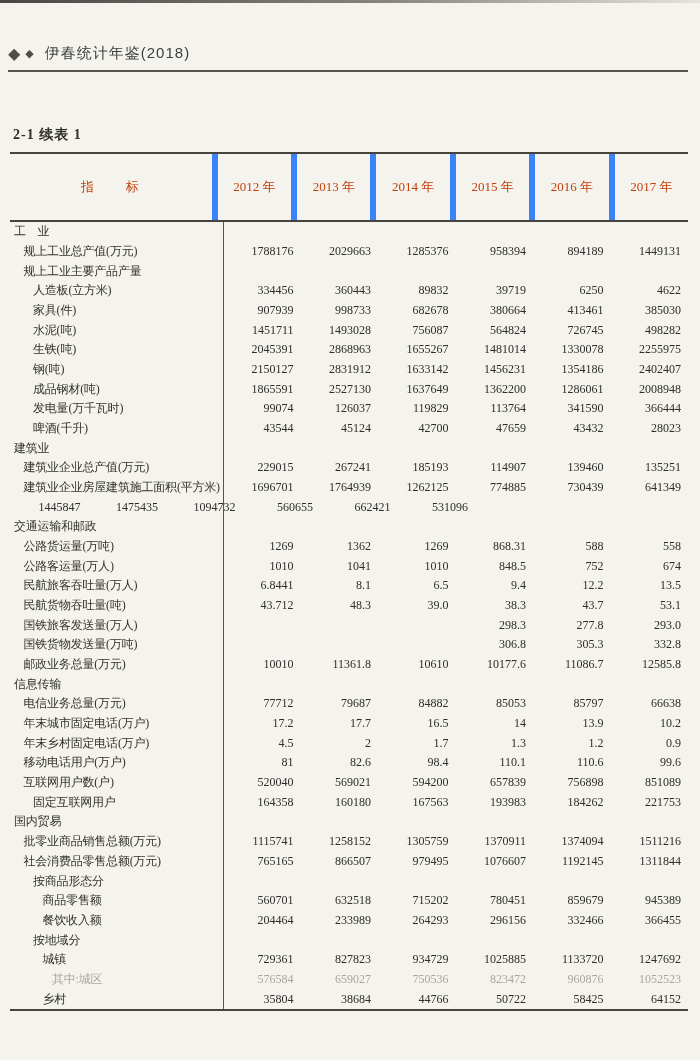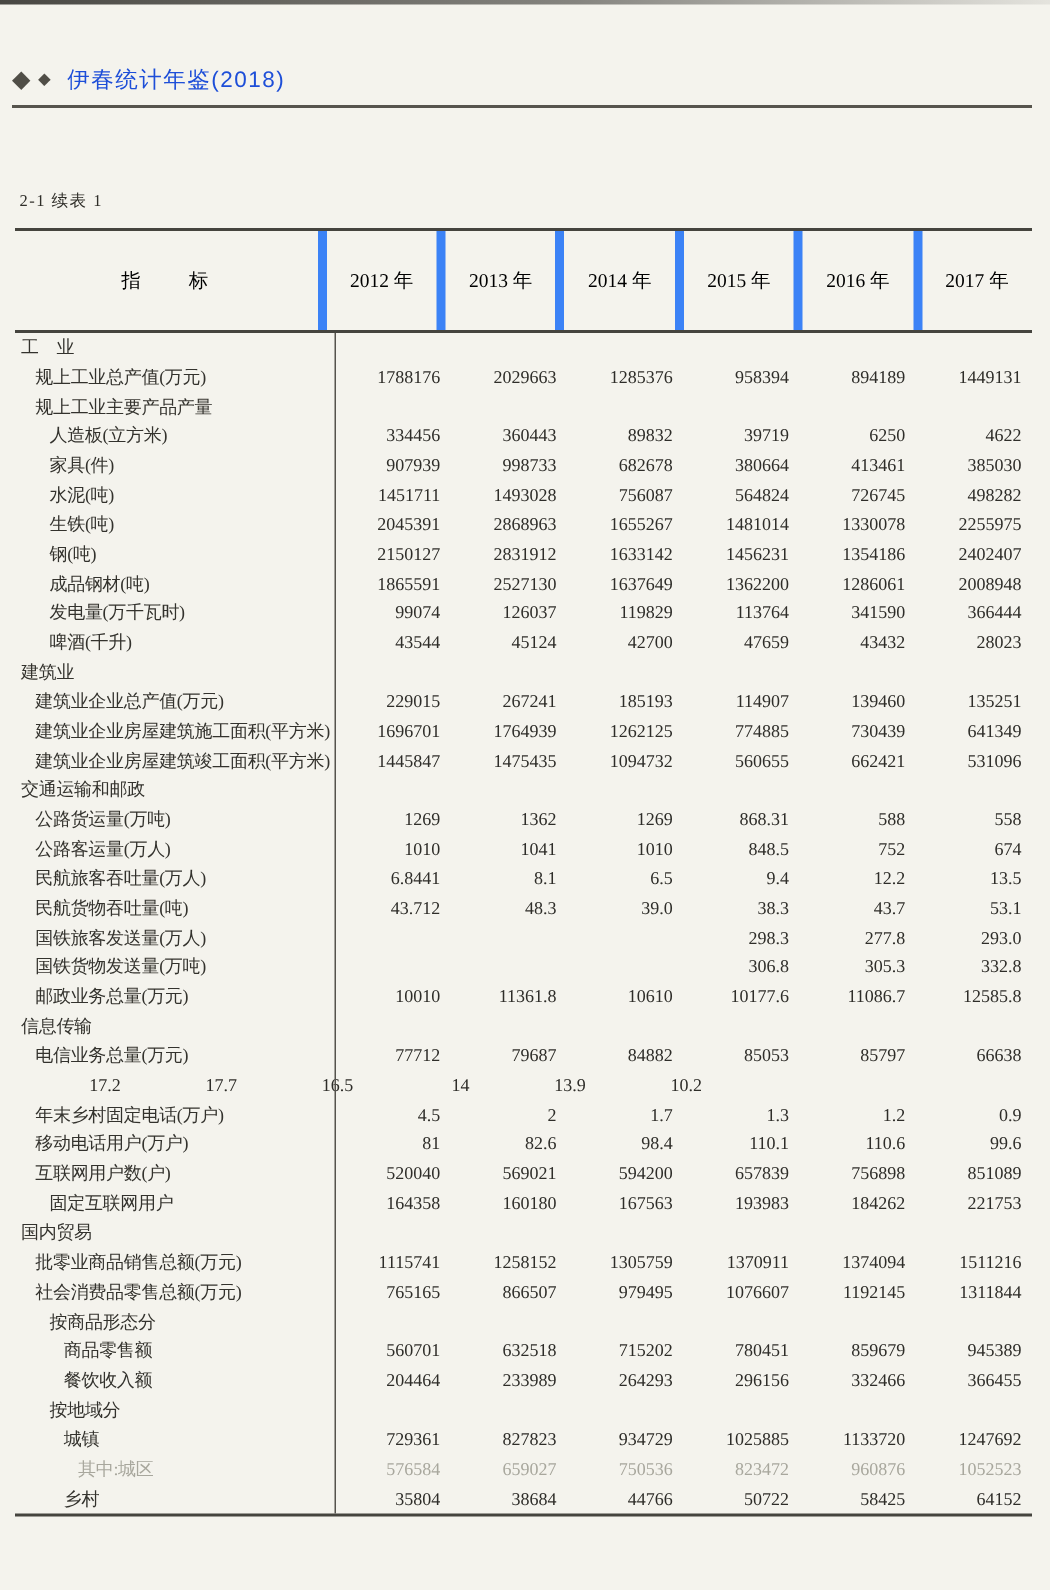--- a/index.html
+++ b/index.html
@@ -18,39 +18,39 @@
   }
   .page-header {
     position: absolute; left: 8px; top: 44px; width: 680px;
     display: flex; align-items: center; gap: 5px;
     padding-bottom: 7px;
     border-bottom: 2px solid #56544d;
   }
   .diamond-lg { font-size: 16px; color: #504e47; line-height: 1; }
   .diamond-sm { font-size: 11px; color: #504e47; line-height: 1; margin-right: 6px; }
   .header-title {
-    font-size: 15px; color: #1d4ed8; letter-spacing: 1px;
+    font-size: 15px; color: #404040; letter-spacing: 1px;
     font-family: "Liberation Sans", sans-serif;
   }
   .table-caption {
     position: absolute; left: 13px; top: 126px;
-    font-size: 11px; font-weight: 400; color: #2f2e29;
+    font-size: 14px; font-weight: 700; color: #2f2e29;
     letter-spacing: 1px;
   }
   .stat-table {
     position: absolute; left: 10px; top: 152px; width: 678px;
     border-top: 2px solid #45443e;
   }
   .thead {
     display: flex; height: 66px;
     border-bottom: 2px solid #45443e;
   }
   .th {
     display: flex; align-items: center; justify-content: center;
-    font-size: 13px; color: #000000;
+    font-size: 13px; color: #c2410c;
   }
   .th.indicator { width: 213px; letter-spacing: 2px; }
   .th.year { width: 77.5px; border-left: 6px solid #3b82f6; }
   .tbody { position: relative; border-bottom: 2px solid #45443e; }
   .tbody::before {
     content: ""; position: absolute; left: 213px; top: 0; bottom: 0;
     width: 1px; background: #55534d;
   }
   .row { display: flex; height: 19.68px; align-items: center; }
   .row .label {
@@ -216,21 +216,20 @@
         <div class="row">
           <div class="label" style="padding-left: 13.5px;">建筑业企业房屋建筑施工面积(平方米)</div>
           <div class="val">1696701</div>
           <div class="val">1764939</div>
           <div class="val">1262125</div>
           <div class="val">774885</div>
           <div class="val">730439</div>
           <div class="val">641349</div>
         </div>
         <div class="row">
-          <div class="label" style="padding-left: 13.5px;">建筑业企业房屋建筑竣工面积(平方米)</div>
           <div class="val">1445847</div>
           <div class="val">1475435</div>
           <div class="val">1094732</div>
           <div class="val">560655</div>
           <div class="val">662421</div>
           <div class="val">531096</div>
         </div>
         <div class="row">
           <div class="label" style="padding-left: 4px;">交通运输和邮政</div>
           <div class="val"></div>
@@ -315,20 +314,21 @@
         <div class="row">
           <div class="label" style="padding-left: 13.5px;">电信业务总量(万元)</div>
           <div class="val">77712</div>
           <div class="val">79687</div>
           <div class="val">84882</div>
           <div class="val">85053</div>
           <div class="val">85797</div>
           <div class="val">66638</div>
         </div>
         <div class="row">
+          <div class="label" style="padding-left: 13.5px;">年末城市固定电话(万户)</div>
           <div class="val">17.2</div>
           <div class="val">17.7</div>
           <div class="val">16.5</div>
           <div class="val">14</div>
           <div class="val">13.9</div>
           <div class="val">10.2</div>
         </div>
         <div class="row">
           <div class="label" style="padding-left: 13.5px;">年末乡村固定电话(万户)</div>
           <div class="val">4.5</div>

